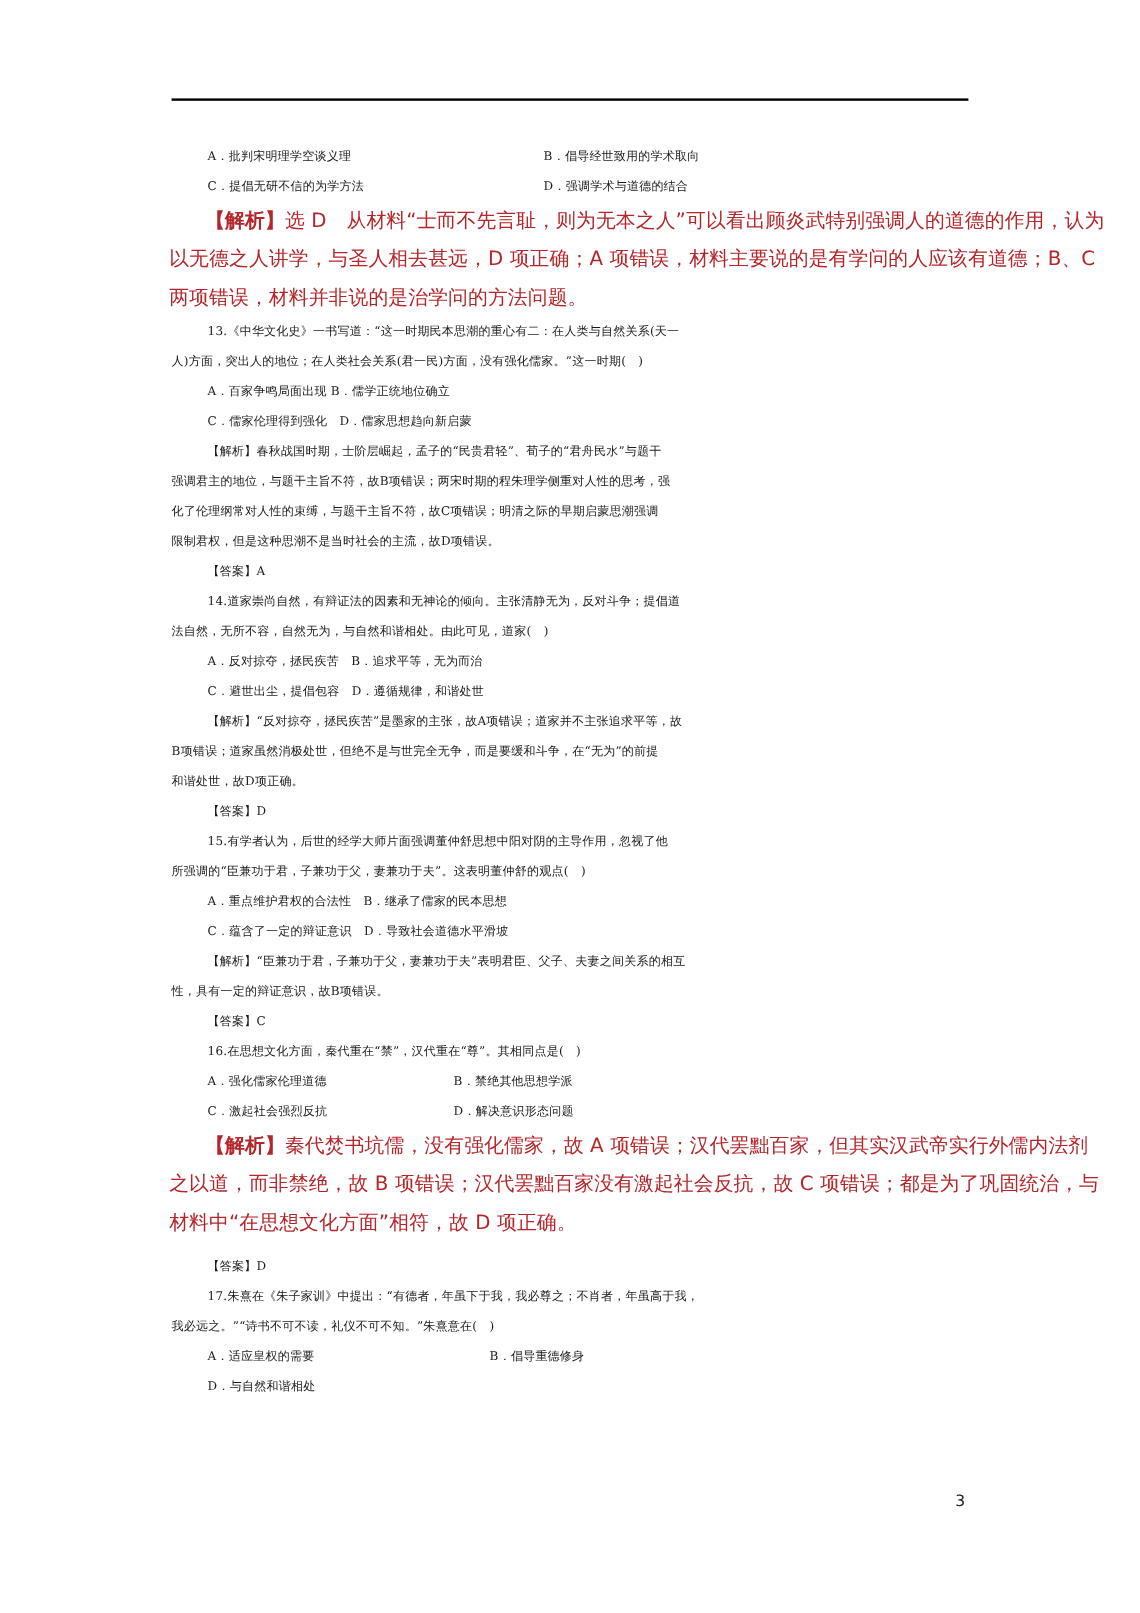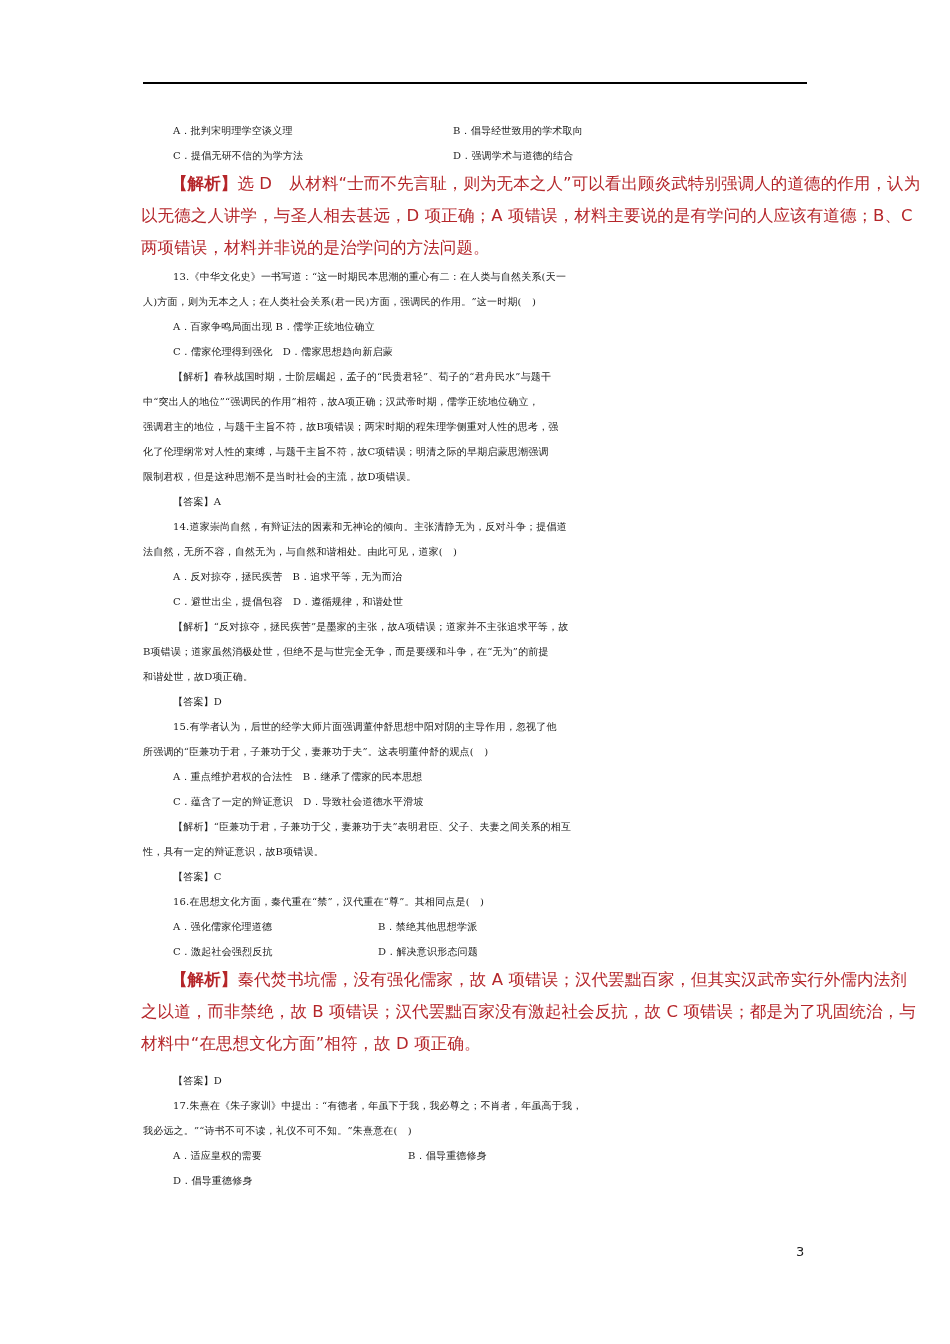--- a/index.html
+++ b/index.html
@@ -34,25 +34,24 @@
     <span>D．强调学术与道德的结合</span>
   </div>
   <div class="red-block">
     <div class="red ind"><span class="tag">【解析】</span><span>选 D　从材料“士而不先言耻，则为无本之人”可以看出顾炎武特别强调人的道德的作用，认为</span></div>
     <div class="red">以无德之人讲学，与圣人相去甚远，D 项正确；A 项错误，材料主要说的是有学问的人应该有道德；B、C</div>
     <div class="red">两项错误，材料并非说的是治学问的方法问题。</div>
   </div>
 
   <div>
     <div class="line ind">13.《中华文化史》一书写道：“这一时期民本思潮的重心有二：在人类与自然关系(天一</div>
-    <div class="line">人)方面，则为无本之人；在人类社会关系(君一民)方面，强调民的作用。”这一时期(　)</div>
+    <div class="line">人)方面，突出人的地位；在人类社会关系(君一民)方面，没有强化儒家。”这一时期(　)</div>
     <div class="line ind">A．百家争鸣局面出现 B．儒学正统地位确立</div>
     <div class="line ind">C．儒家伦理得到强化　D．儒家思想趋向新启蒙</div>
     <div class="line ind">【解析】春秋战国时期，士阶层崛起，孟子的“民贵君轻”、荀子的“君舟民水”与题干</div>
-    <div class="line">中“突出人的地位”“强调民的作用”相符，故A项正确；汉武帝时期，儒学正统地位确立，</div>
     <div class="line">强调君主的地位，与题干主旨不符，故B项错误；两宋时期的程朱理学侧重对人性的思考，强</div>
     <div class="line">化了伦理纲常对人性的束缚，与题干主旨不符，故C项错误；明清之际的早期启蒙思潮强调</div>
     <div class="line">限制君权，但是这种思潮不是当时社会的主流，故D项错误。</div>
     <div class="line ind">【答案】A</div>
   </div>
 
   <div>
     <div class="line ind">14.道家崇尚自然，有辩证法的因素和无神论的倾向。主张清静无为，反对斗争；提倡道</div>
     <div class="line">法自然，无所不容，自然无为，与自然和谐相处。由此可见，道家(　)</div>
     <div class="line ind">A．反对掠夺，拯民疾苦　B．追求平等，无为而治</div>
@@ -92,18 +91,18 @@
   </div>
 
   <div>
     <div class="line ind">17.朱熹在《朱子家训》中提出：“有德者，年虽下于我，我必尊之；不肖者，年虽高于我，</div>
     <div class="line">我必远之。”“诗书不可不读，礼仪不可不知。”朱熹意在(　)</div>
     <div class="opts line">
       <span class="o1" style="width:235px">A．适应皇权的需要</span>
       <span>B．倡导重德修身</span>
     </div>
     <div class="opts line">
-      <span>D．倡导重德修身</span>
+      <span>D．与自然和谐相处</span>
     </div>
   </div>
 </div>
 
 <div class="pagenum">3</div>
 
 </body></html>

